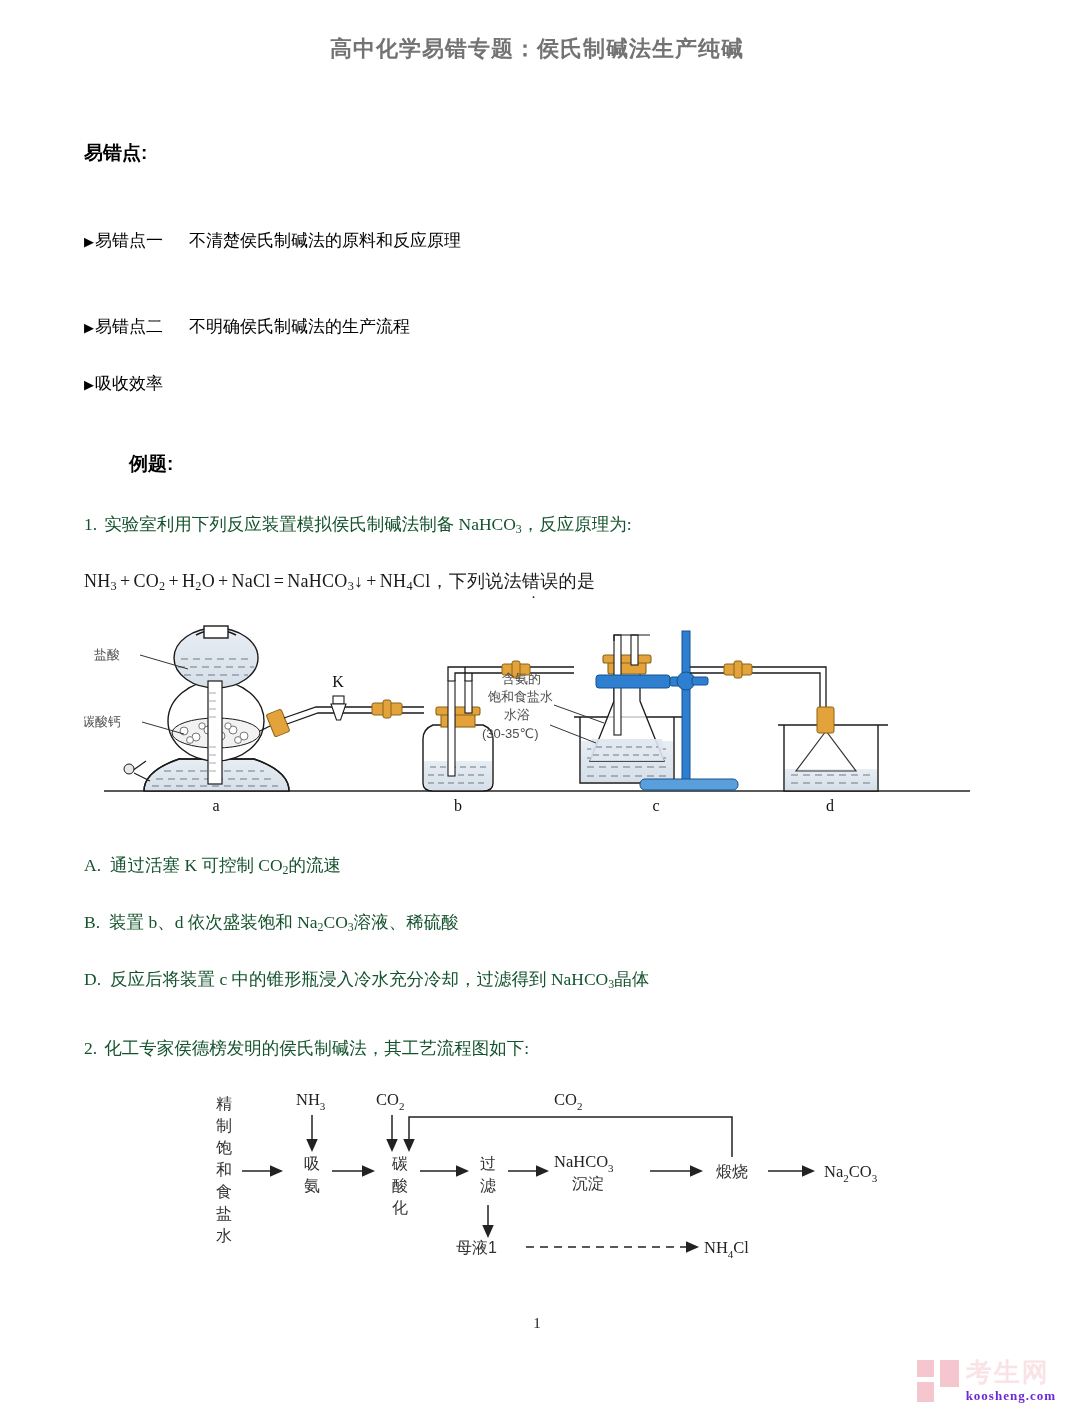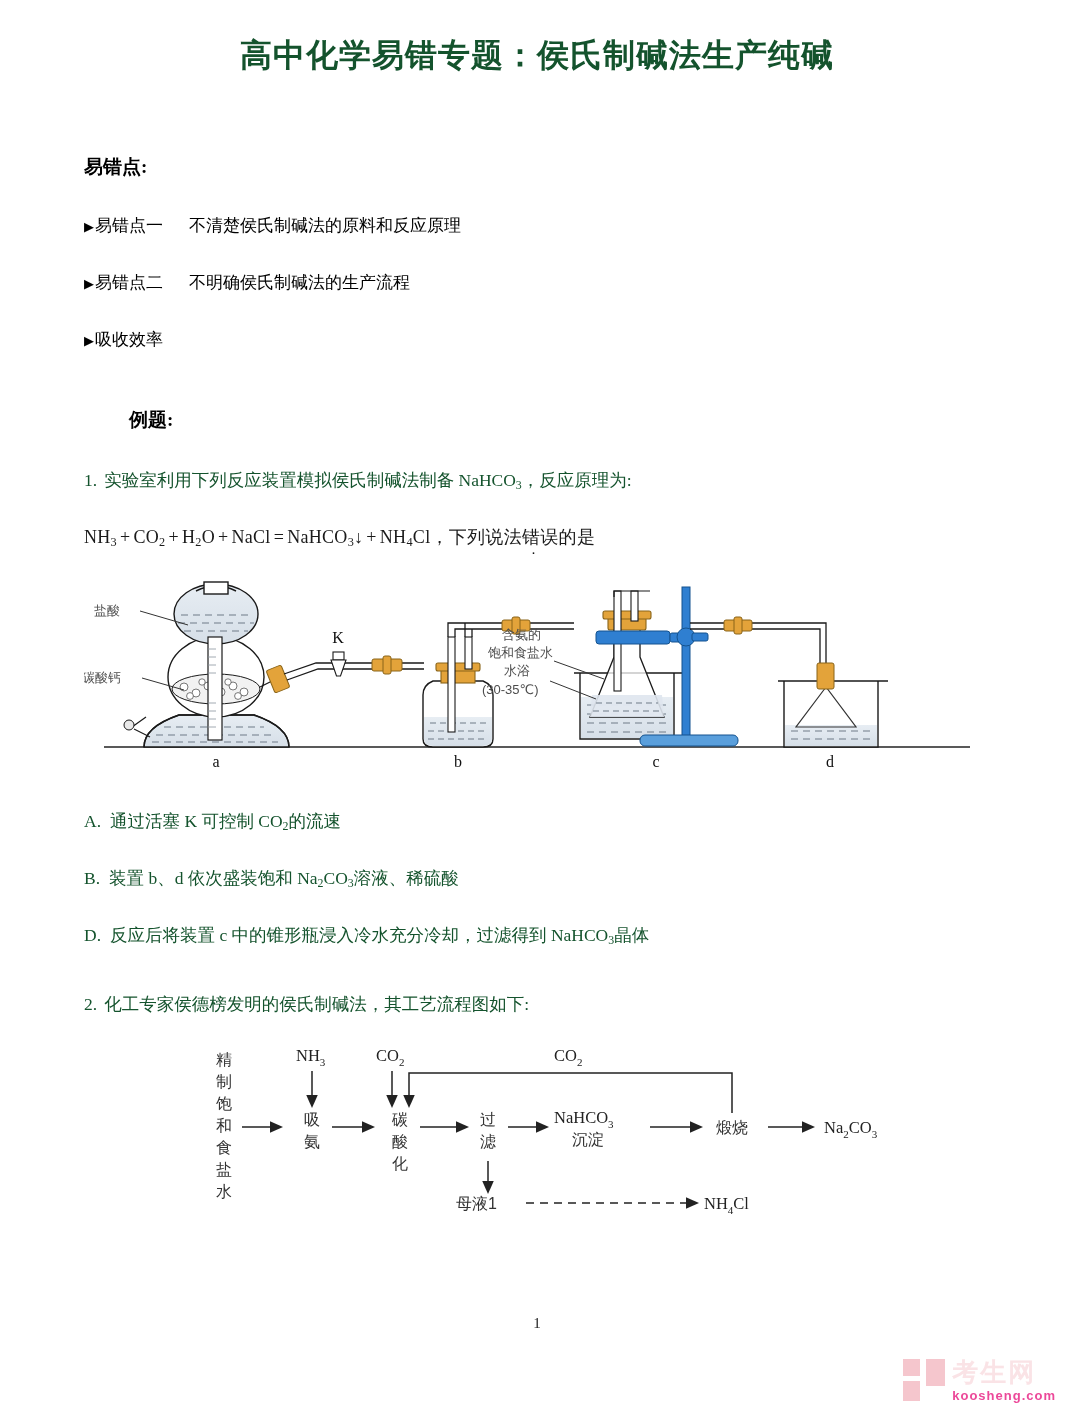--- a/index.html
+++ b/index.html
@@ -12,48 +12,48 @@
     color: #1a1a1a;
     position: relative;
     overflow: hidden;
   }
   .page { position: relative; width: 1074px; height: 1420px; }
 
   .doc-title {
     text-align: center;
     font-family: "Liberation Sans", "DejaVu Sans", sans-serif;
     font-weight: bold;
-    font-size: 32px;
+    font-size: 22px;
     letter-spacing: 1px;
     padding-top: 34px;
-    color: #14532d;
+    color: #737373;
   }
 
   .body-wrap { padding: 0 84px; }
 
   .section-head {
-    font-family: Liberation Serif, serif;
+    font-family: Liberation Sans, sans-serif;
     font-weight: bold;
     font-size: 19px;
     margin-top: 76px;
     color: #000;
   }
   .section-head.examples { margin-top: 56px; margin-left: 45px; }
 
   .bullet-line {
     font-family: "Liberation Sans", "DejaVu Sans", sans-serif;
     font-size: 17px;
     margin-top: 34px;
     color: #000;
     display: flex;
     align-items: baseline;
   }
   .tri { font-size: 13px; margin-right: 1px; line-height: 1; }
   .bullet-key { white-space: nowrap; }
-  .bullet-text { margin-left: 26px; }
+  .bullet-text { margin-left: 26px; margin-top: 29px; }
 
   .qline {
     font-size: 17.5px;
     margin-top: 34px;
     line-height: 1.5;
     color: #14532d;
   }
   .qnum { margin-right: 7px; }
   sub { font-size: 0.68em; vertical-align: -0.28em; }
   .eq { font-size: 18px; margin-top: 30px; letter-spacing: .3px; }
@@ -121,20 +121,21 @@
     font-size: 15px;
     color: #222;
   }
 
   
   .watermark {
     position: absolute;
     right: 18px;
     bottom: 18px;
     display: flex;
+    align-items: center;
     gap: 7px;
     opacity: 1;
   }
   .wm-logo { width: 42px; height: 42px; position: relative; }
   .wm-logo i {
     position: absolute;
     background: #f5c6cd;
     display: block;
   }
   .wm-a { left: 0; top: 0; width: 17px; height: 17px; }
@@ -146,24 +147,24 @@
     line-height: 1;
   }
   .wm-cn {
     font-family: "Liberation Sans", "DejaVu Sans", sans-serif;
     font-size: 26px;
     font-weight: bold;
     color: #fae3e6;
     letter-spacing: 2px;
   }
   .wm-en {
-    font-family: Liberation Sans, sans-serif;
+    font-family: Liberation Serif, serif;
     font-size: 13px;
     font-weight: bold;
-    color: #ec4899;
+    color: #6d28d9;
     letter-spacing: 1px;
     margin-top: 4px;
   }
 </style>
 </head>
 <body>
 
 <div class="page">
 
   <div class="doc-title">高中化学易错专题：侯氏制碱法生产纯碱</div>

